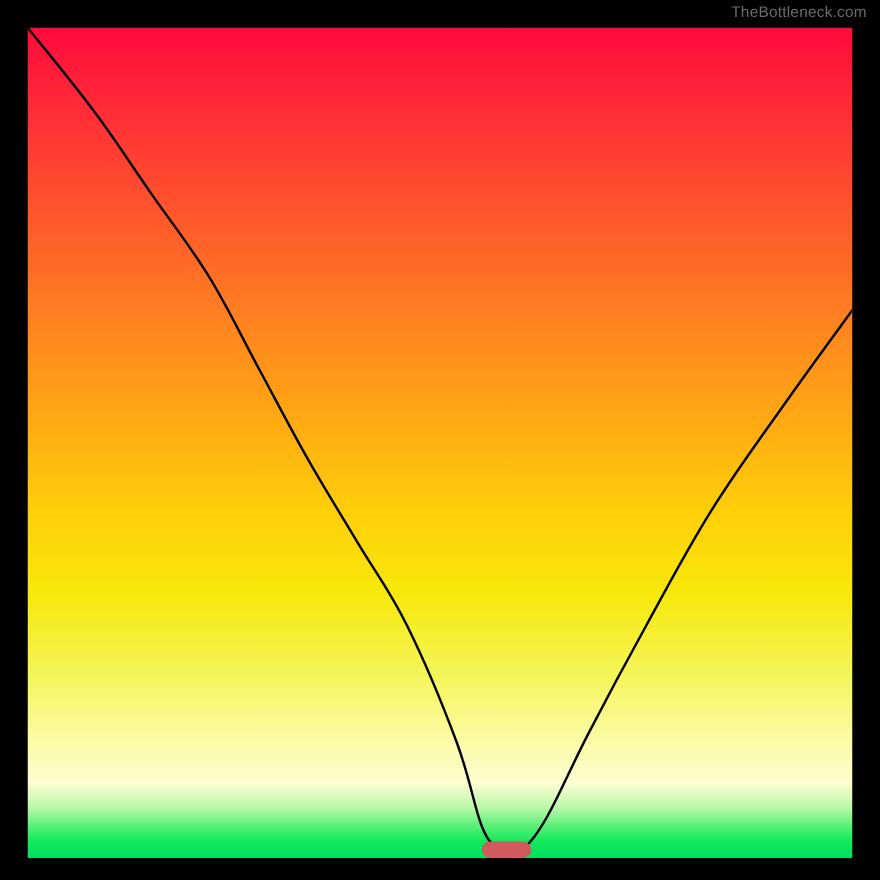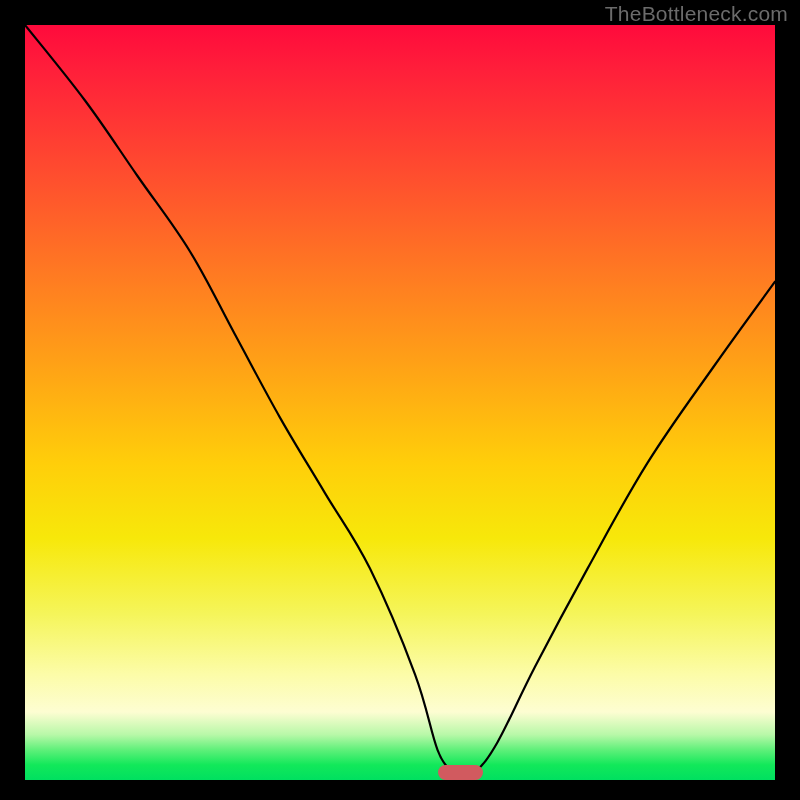--- a/index.html
+++ b/index.html
@@ -56,21 +56,21 @@
   .marker {
     position: absolute;
     background: #d15a5f;
     border-radius: 8px;
   }
   .watermark {
     position: absolute;
     top: 2px;
     right: 12px;
     font-family: Arial, Helvetica, sans-serif;
-    font-size: 21px;
+    font-size: 14px;
     color: #6b6b6b;
     letter-spacing: 0.2px;
     user-select: none;
   }
 </style>
 </head>
 <body>
 
 <div class="frame">
   <div class="watermark">TheBottleneck.com</div>

